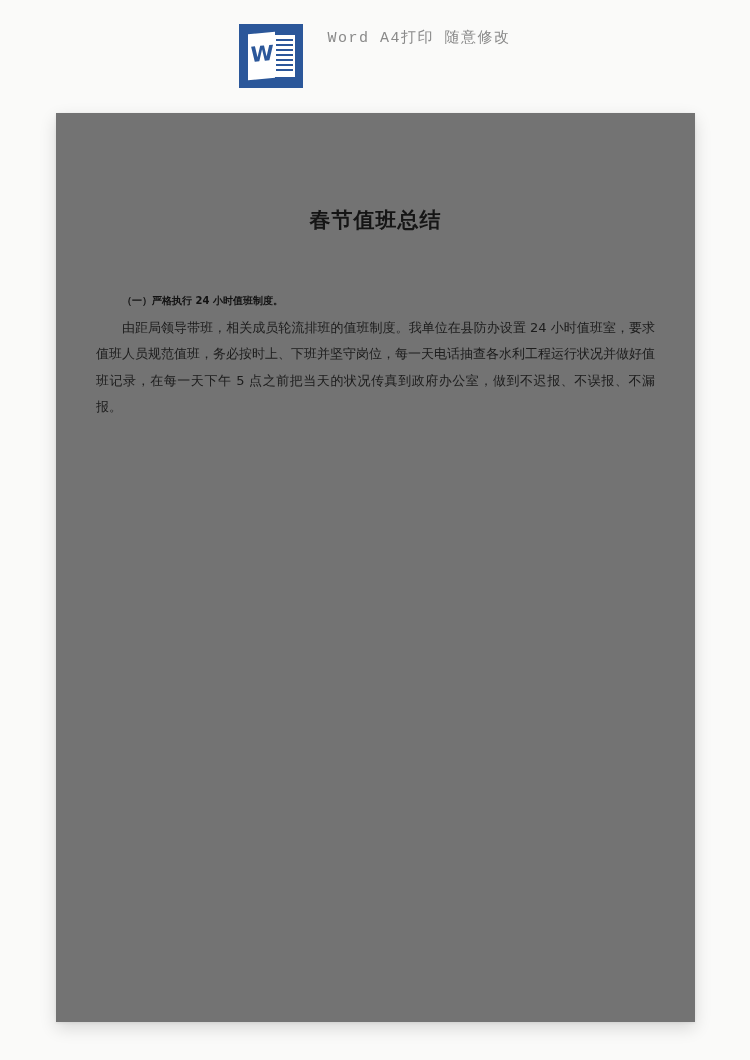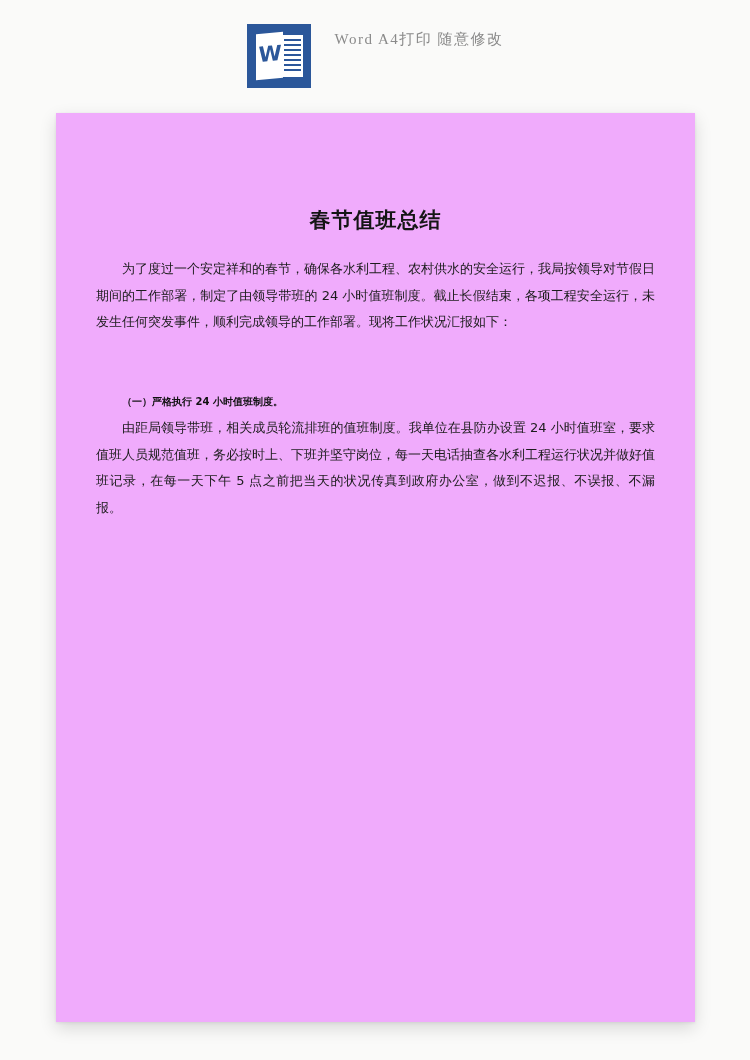--- a/index.html
+++ b/index.html
@@ -95,38 +95,38 @@
   }
   .doc-title {
     font-family: "DejaVu Sans", sans-serif;
     font-size: 30px;
     line-height: 38px;
     color: #2b2b2b;
     letter-spacing: 0.5px;
     white-space: nowrap;
   }
   .doc-subtitle {
-    font-family: Liberation Serif, serif;
+    font-family: Liberation Mono, monospace;
     font-size: 15px;
     line-height: 24px;
     color: #8a8a8a;
     letter-spacing: 1.5px;
     margin-top: 5px;
     white-space: nowrap;
     margin-left: 8px;
   }
 
   
   .paper {
     position: absolute;
     left: 56px;
     top: 113px;
     width: 639px;
     height: 909px;
-    background: #f0abfc;
+    background: #737373;
     box-shadow: 0 6px 16px rgba(0,0,0,0.14), 0 1px 3px rgba(0,0,0,0.07);
     box-sizing: border-box;
     padding: 0 40px;
   }
 
   .doc-heading {
     text-align: center;
     font-family: "DejaVu Sans", sans-serif;
     font-weight: 700;
     font-size: 21px;
@@ -185,21 +185,20 @@
       <div class="doc-subtitle">Word A4打印 随意修改</div>
     </div>
 
   </div>
 </div>
 
 <div class="paper">
 
   <div class="doc-heading">春节值班总结</div>
 
-  <p class="para first">为了度过一个安定祥和的春节，确保各水利工程、农村供水的安全运行，我局按领导对节假日期间的工作部署，制定了由领导带班的 24 小时值班制度。截止长假结束，各项工程安全运行，未发生任何突发事件，顺利完成领导的工作部署。现将工作状况汇报如下：</p>
 
   <p class="section-heading gap-before-heading">（一）严格执行 24 小时值班制度。</p>
 
   <p class="para gap-after-heading">由距局领导带班，相关成员轮流排班的值班制度。我单位在县防办设置 24 小时值班室，要求值班人员规范值班，务必按时上、下班并坚守岗位，每一天电话抽查各水利工程运行状况并做好值班记录，在每一天下午 5 点之前把当天的状况传真到政府办公室，做到不迟报、不误报、不漏报。</p>
 
 
 
 </div>
 
 </body></html>

